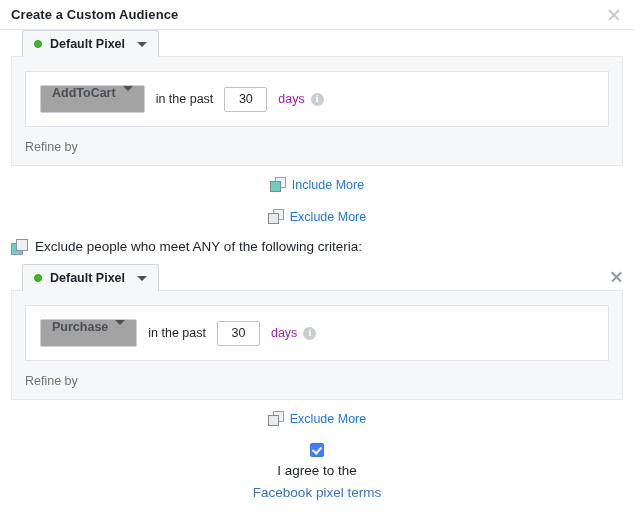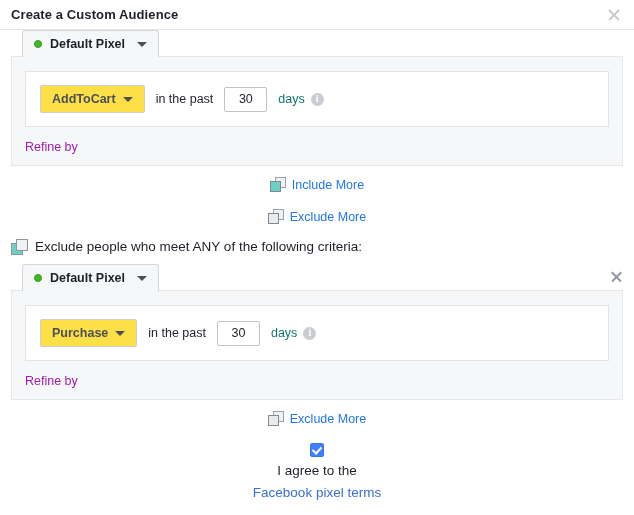--- a/index.html
+++ b/index.html
@@ -174,26 +174,26 @@
     box-sizing: border-box;
     padding: 13px 14px 13px 14px;
   }
   .criteria-row {
     display: flex;
     align-items: center;
     gap: 0;
   }
   .dropdown-btn {
     display: inline-flex;
-    align-items: center;
+    align-items: flex-start;
     justify-content: center;
     gap: 7px;
     height: 28px;
     padding: 0 11px;
-    background: #fde047;
+    background: #a3a3a3;
     border: 1px solid #ccd0d5;
     border-radius: 2px;
     box-sizing: border-box;
     cursor: pointer;
   }
   .dropdown-btn .txt {
     font-size: 12.5px;
     font-weight: bold;
     color: #4b4f56;
     line-height: 14px;
@@ -217,21 +217,21 @@
     background: #ffffff;
     font-family: "Liberation Sans", sans-serif;
     font-size: 12.5px;
     color: #1d2129;
     text-align: center;
     box-sizing: border-box;
     padding: 0;
   }
   .days-label {
     font-size: 12.5px;
-    color: #0f766e;
+    color: #a21caf;
     margin-left: 11px;
     white-space: nowrap;
   }
   .info-icon {
     width: 13px;
     height: 13px;
     border-radius: 50%;
     background: #c9ccd1;
     margin-left: 6px;
     position: relative;
@@ -247,21 +247,21 @@
     font-size: 10px;
     font-weight: bold;
     color: #ffffff;
     line-height: 14px;
   }
 
   .refine-link {
     display: inline-block;
     margin-top: 13px;
     font-size: 12.5px;
-    color: #a21caf;
+    color: #737373;
     text-decoration: none;
     cursor: pointer;
   }
 
   
   .panel-remove {
     position: absolute;
     right: -2px;
     top: -21px;
     width: 14px;

